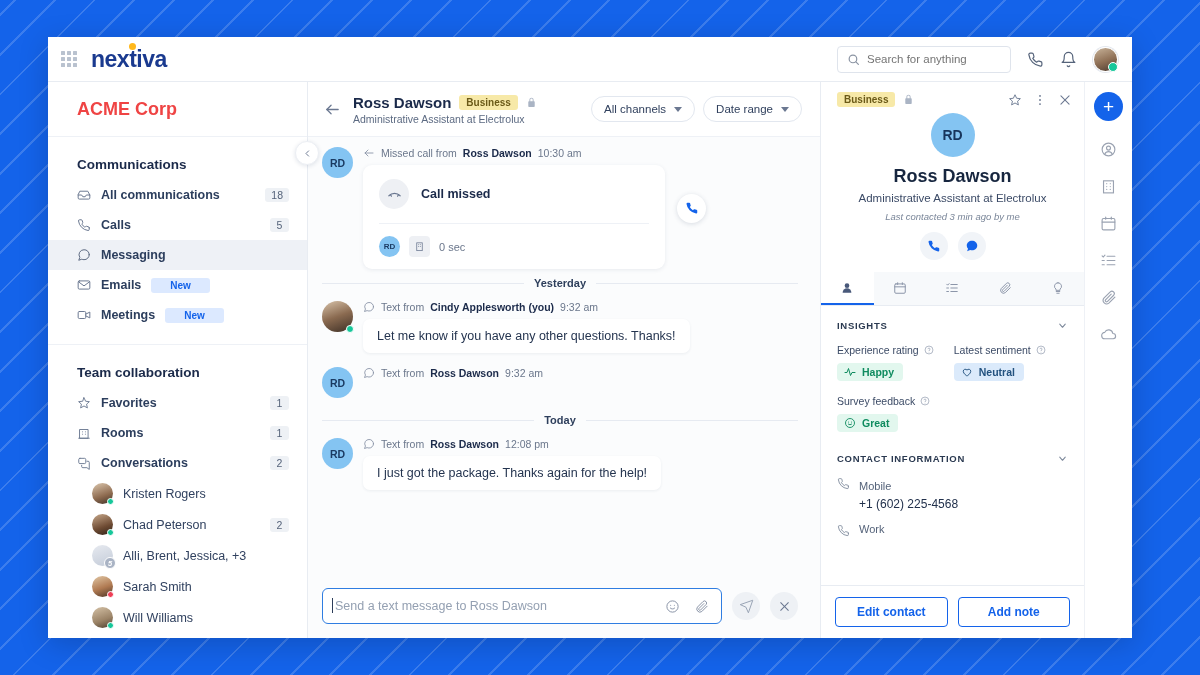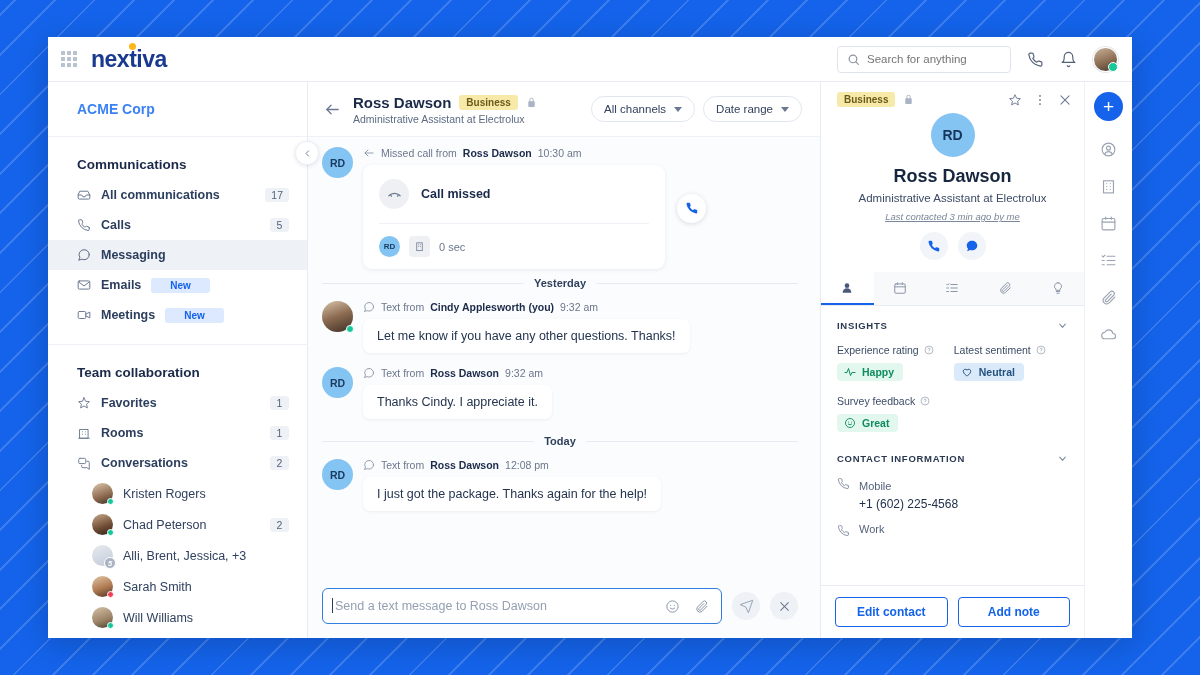--- a/index.html
+++ b/index.html
@@ -88,21 +88,21 @@
   .sidebar {
     width: 260px; flex: 0 0 260px;
     border-right: 1px solid #e8ecf2;
     background: #fff; position: relative;
     display: flex; flex-direction: column;
   }
   .org-row {
     height: 55px; display: flex; align-items: center;
     padding: 0 0 0 29px; border-bottom: 1px solid #eef1f6;
   }
-  .org-name { font-size: 14px; font-weight: 700; color: #3b82f6; }
+  .org-name { font-size: 18px; font-weight: 700; color: #ef4444; }
   .collapse-btn {
     position: absolute; right: -12px; top: 59px;
     width: 24px; height: 24px; border-radius: 50%;
     background: #fff; border: 1px solid #eceff4;
     display: flex; align-items: center; justify-content: center;
     box-shadow: 0 1px 4px rgba(20,40,80,.12); cursor: pointer; z-index: 5;
   }
   .sec-title {
     font-size: 13.5px; font-weight: 700; color: #1b2a4a;
     padding: 20px 0 8px 29px;
@@ -241,21 +241,21 @@
   .rp-head { display: flex; align-items: center; padding: 10px 12px 0 16px; gap: 8px; }
   .rp-head .acts { margin-left: auto; display: flex; align-items: center; gap: 11px; }
   .rp-ident { text-align: center; padding: 6px 14px 0; }
   .rp-ava {
     width: 44px; height: 44px; border-radius: 50%; background: #84c4f2;
     display: flex; align-items: center; justify-content: center; margin: 0 auto 9px;
     font-size: 14px; font-weight: 700; color: #17355c;
   }
   .rp-name { font-size: 18px; font-weight: 700; color: #17263f; }
   .rp-role { font-size: 11.5px; color: #3b4a66; margin-top: 5px; }
-  .rp-last { font-size: 9.5px; font-style: italic; color: #7a8699; margin-top: 7px; text-decoration: underline; }
+  .rp-last { font-size: 9.5px; font-style: italic; color: #7a8699; margin-top: 7px; }
   .rp-quick { display: flex; justify-content: center; gap: 10px; margin-top: 10px; padding-bottom: 12px; }
   .qbtn {
     width: 28px; height: 28px; border-radius: 50%; background: #f1f4f8;
     display: flex; align-items: center; justify-content: center; cursor: pointer;
   }
   .rp-tabs { display: flex; border-bottom: 1px solid #e8ecf2; background: #f7f9fb; }
   .rp-tab {
     flex: 1; height: 33px; display: flex; align-items: center; justify-content: center;
     cursor: pointer; border-bottom: 2px solid transparent;
   }
@@ -362,21 +362,21 @@
       <div class="sec-title">Communications</div>
 
       <div class="nav-item">
         <span class="ic">
           <svg width="14" height="14" viewBox="0 0 24 24" fill="none" stroke="#6b7891" stroke-width="1.7" stroke-linecap="round" stroke-linejoin="round">
               <path d="M22 12h-6l-2 3h-4l-2-3H2"></path>
               <path d="M5.5 5.5h13L22 12v5a2 2 0 0 1-2 2H4a2 2 0 0 1-2-2v-5z"></path>
             </svg>
         </span>
         <span class="label">All communications</span>
-        <span class="count">17</span>
+        <span class="count">18</span>
       </div>
 
       <div class="nav-item">
         <span class="ic">
           <svg width="14" height="14" viewBox="0 0 24 24" fill="none" stroke="#6b7891" stroke-width="1.7" stroke-linecap="round" stroke-linejoin="round">
               <path d="M21 16.9v2.6a1.9 1.9 0 0 1-2.1 1.9A18.8 18.8 0 0 1 2.6 5.1 1.9 1.9 0 0 1 4.5 3h2.6a1.9 1.9 0 0 1 1.9 1.6c.1.9.3 1.8.7 2.6a1.9 1.9 0 0 1-.4 2L8.2 10.4a15 15 0 0 0 5.4 5.4l1.2-1.1a1.9 1.9 0 0 1 2-.4c.8.3 1.7.6 2.6.7a1.9 1.9 0 0 1 1.6 1.9z"></path>
             </svg>
         </span>
         <span class="label">Calls</span>
         <span class="count">5</span>
@@ -600,21 +600,20 @@
             <div class="msg-meta">
               <span class="ic">
                 <svg width="12" height="12" viewBox="0 0 24 24" fill="none" stroke="#8b95a8" stroke-width="1.8" stroke-linecap="round" stroke-linejoin="round">
                     <path d="M21 11.5a8.4 8.4 0 0 1-9 8.5 9.3 9.3 0 0 1-3.8-.8L3 21l1.9-4.9A8.4 8.4 0 0 1 12 3a8.4 8.4 0 0 1 9 8.5z"></path>
                   </svg>
               </span>
               <span>Text from</span>
               <b>Ross Dawson</b>
               <span>9:32 am</span>
             </div>
-            <div class="bubble">Thanks Cindy. I appreciate it.</div>
           </div>
         </div>
 
         <div class="day-sep" style="margin-top:16px">
           <span class="ln"></span>
           <span class="tx">Today</span>
           <span class="ln"></span>
         </div>
 
         <div class="msg-row">

